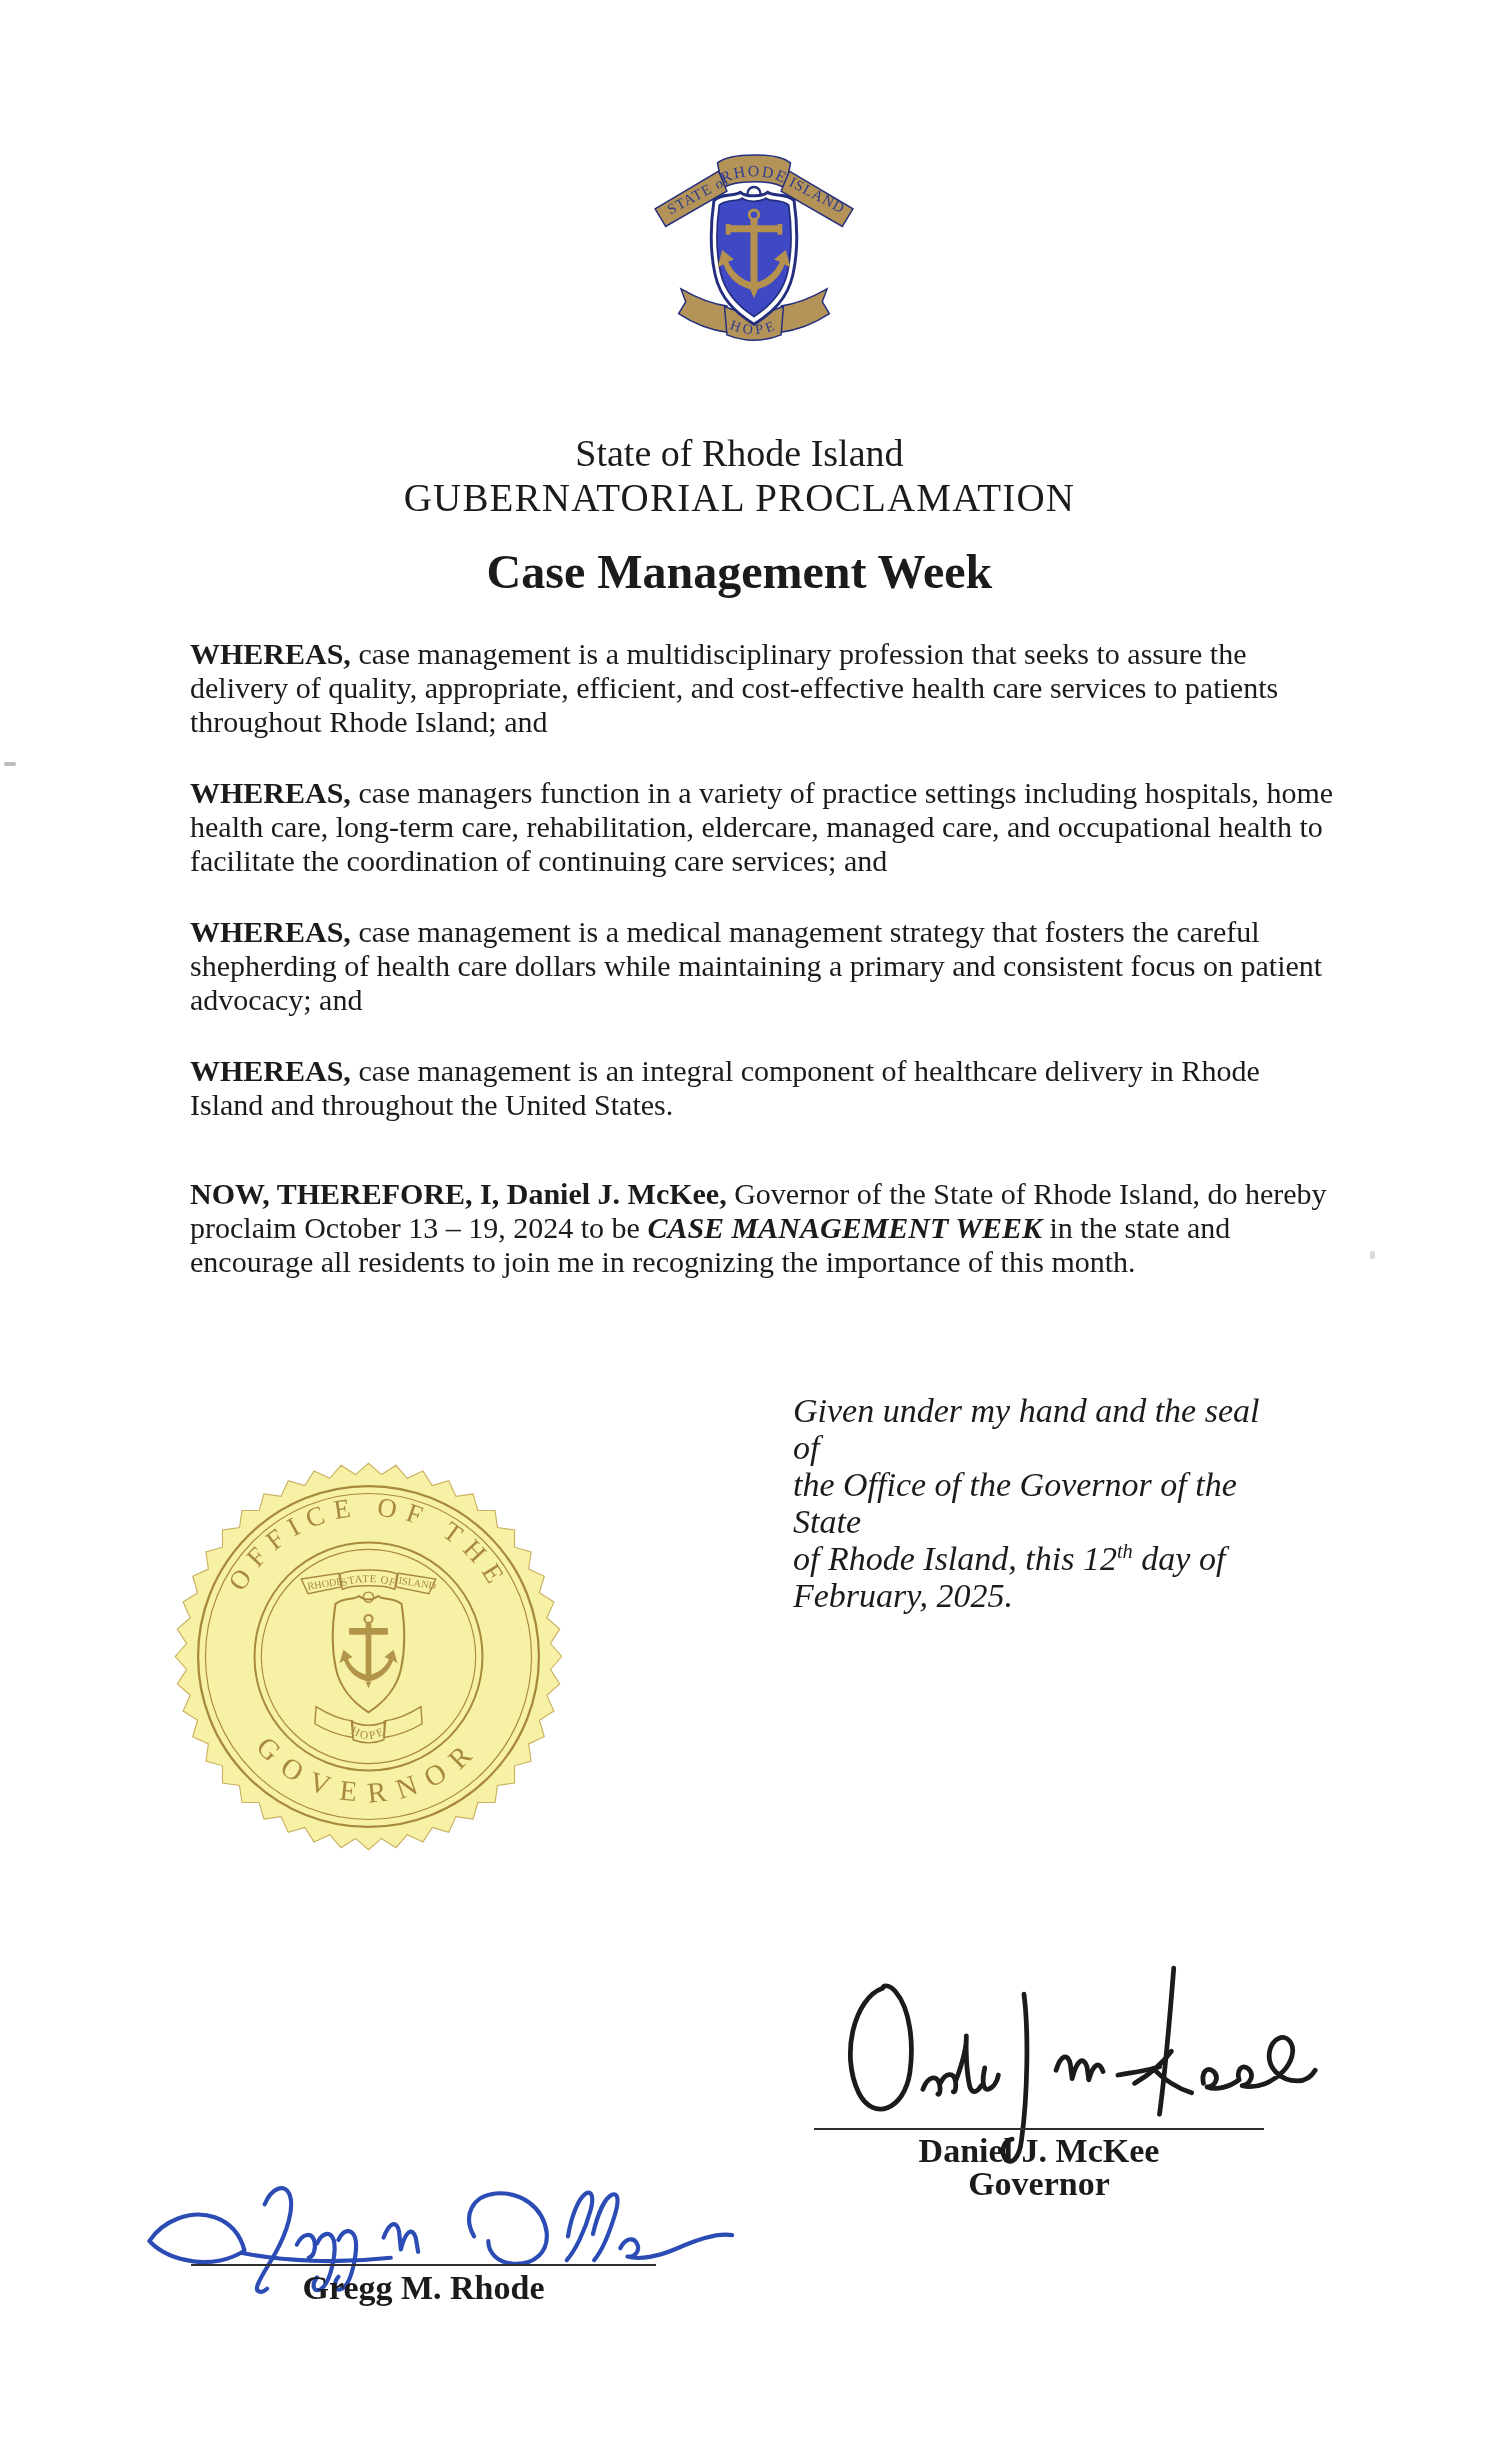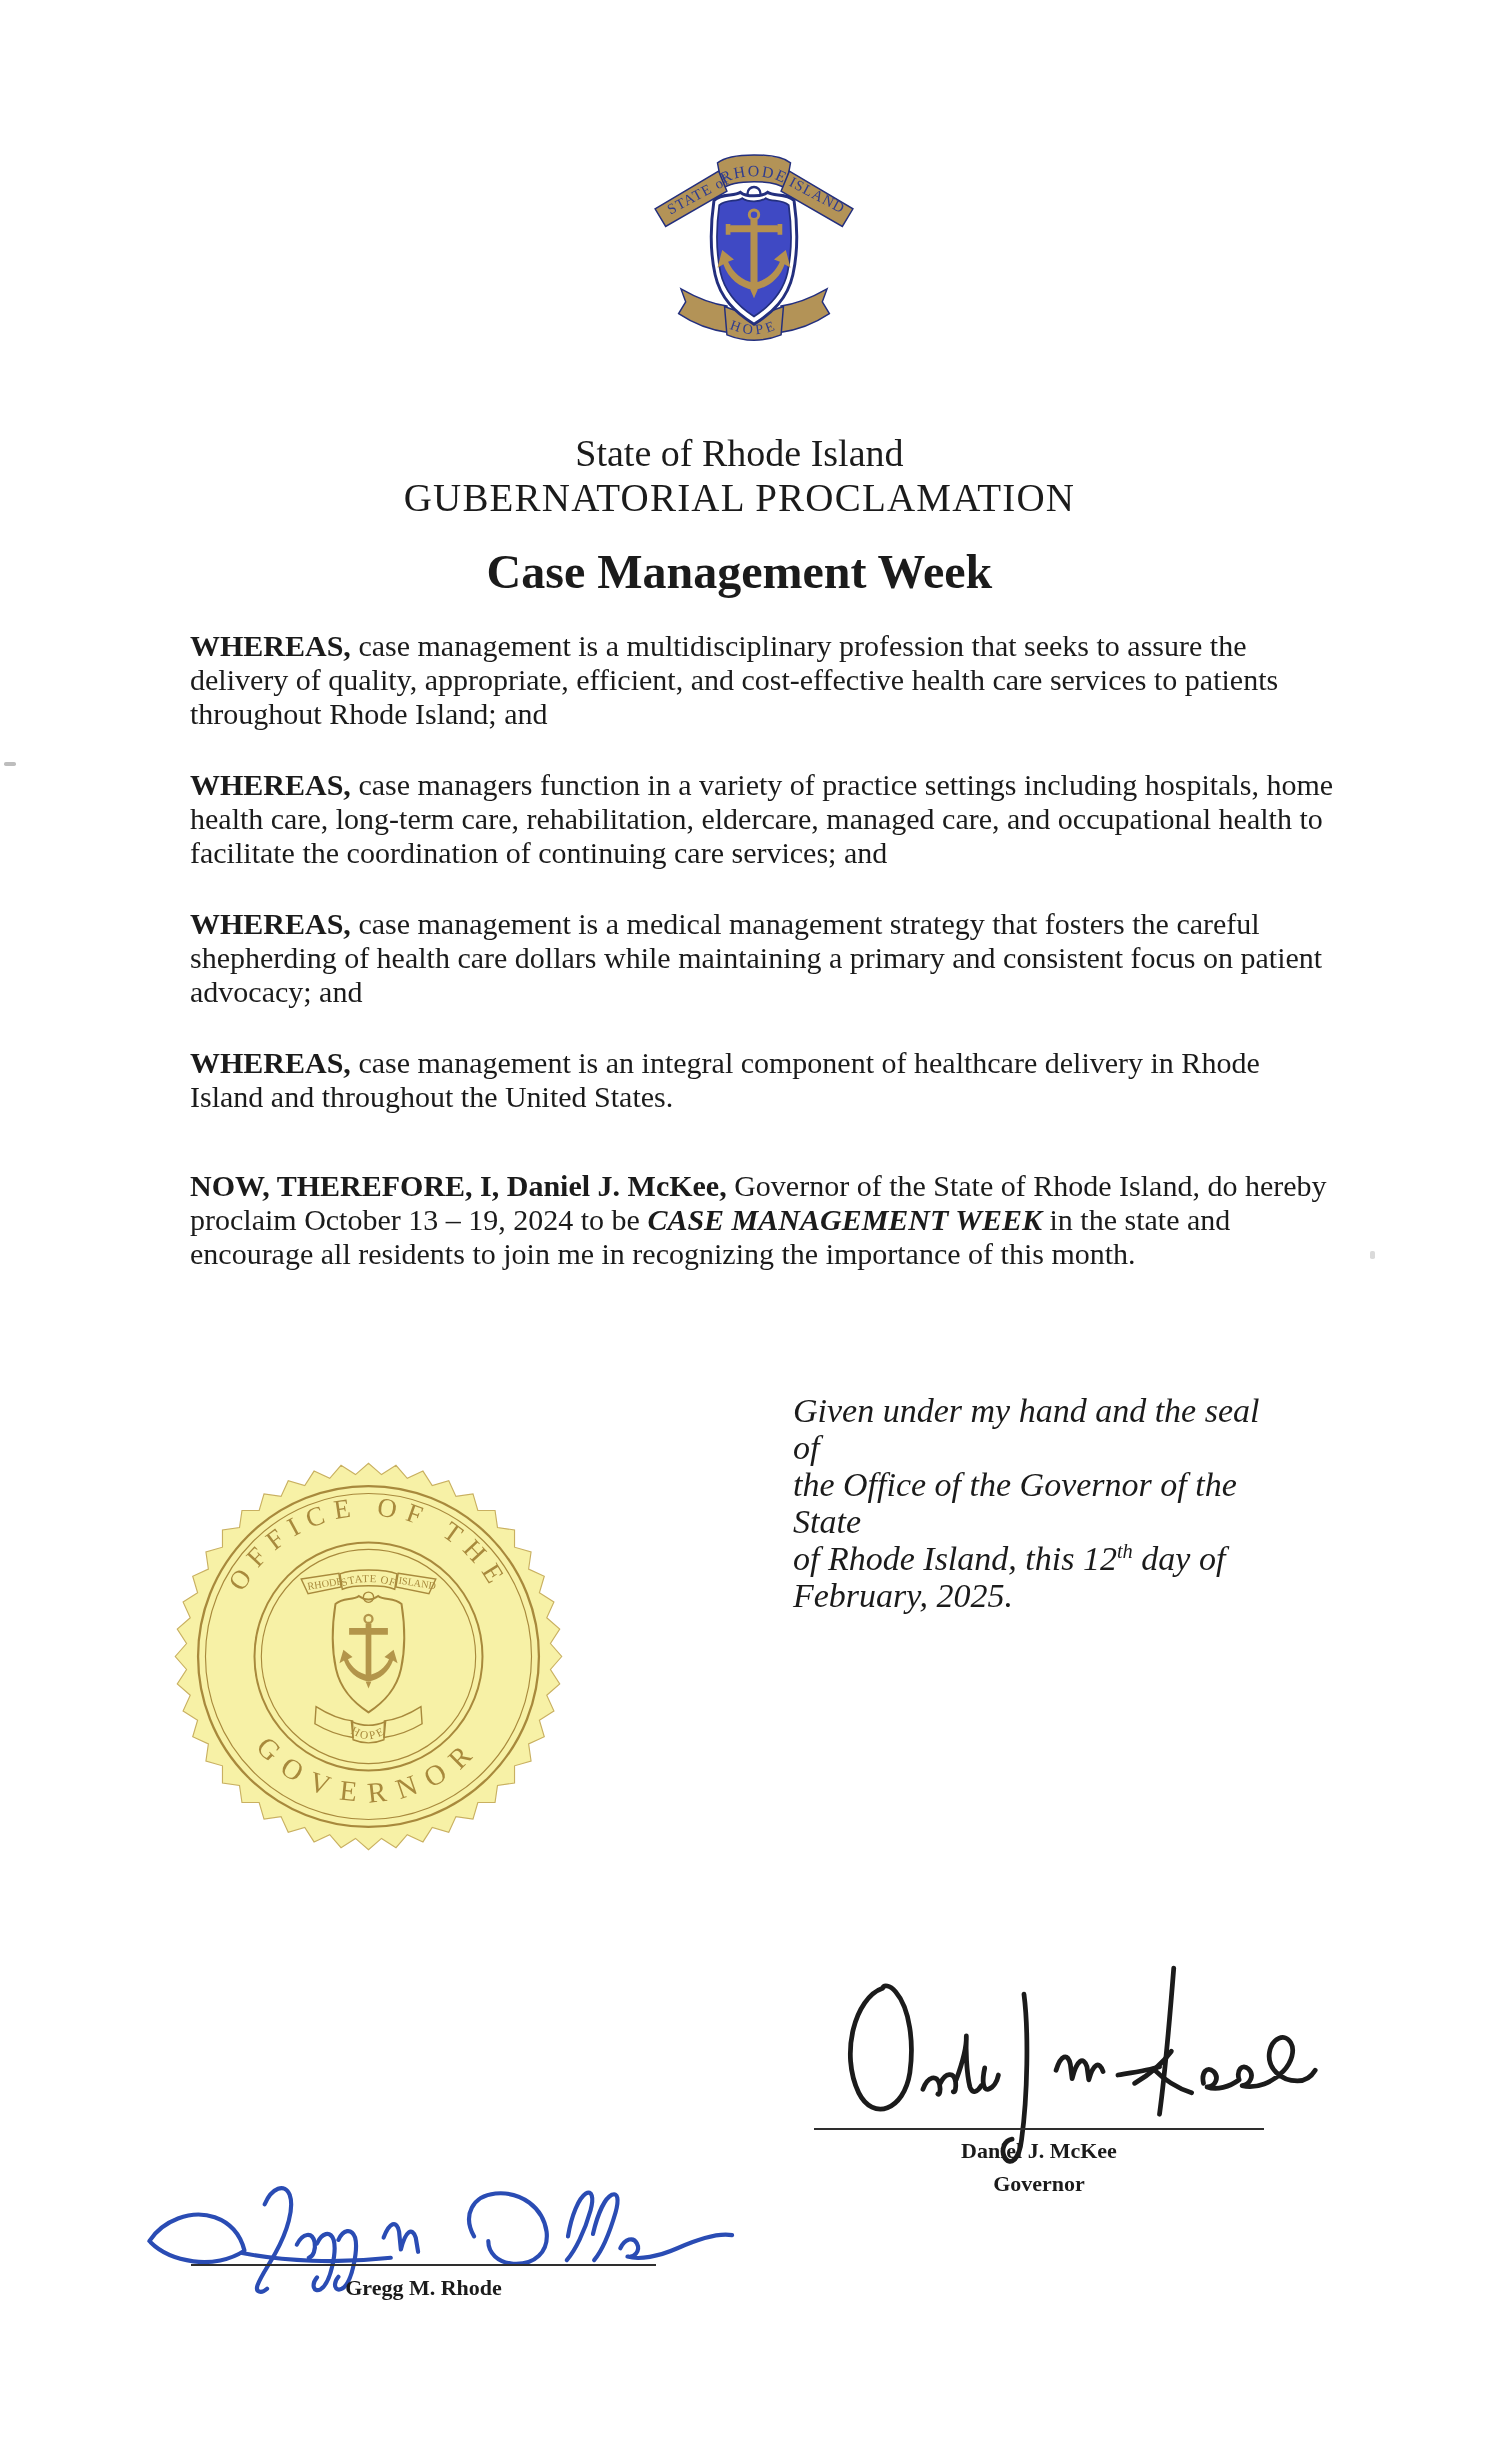--- a/index.html
+++ b/index.html
@@ -14,37 +14,37 @@
     overflow:hidden;
   }
   
   .coa{position:absolute;left:648px;top:132px;width:212px;height:216px;}
   .header{position:absolute;left:-16.6px;top:431px;width:1512px;text-align:center;}
   .h-state{font-size:38px;line-height:44px;}
   .h-type{font-size:39px;line-height:46px;letter-spacing:1.2px;}
   .h-title{font-size:48px;line-height:55px;font-weight:bold;margin-top:22.6px;}
   
   .bodytext{position:absolute;left:190px;top:629px;width:1144px;font-size:30px;line-height:34px;}
-  .bodytext p{margin:0 0 37px 0;font-family:Liberation Serif, serif;}
+  .bodytext p{margin:8px 0 37px 0;font-family:Liberation Serif, serif;}
   .bodytext p.nowp{margin-top:55px;}
   .bodytext b{font-weight:bold;}
   .bi{font-weight:bold;font-style:italic;}
   
   .attest{position:absolute;left:793px;top:1392px;width:487px;font-style:italic;font-size:34px;line-height:37px;}
   .attest sup{font-size:60%;vertical-align:super;line-height:0;}
   
   .goldseal{position:absolute;left:169px;top:1457px;width:399px;height:399px;}
   
   .sig-svg{position:absolute;}
   .sig-gov{left:823px;top:1930px;width:503px;height:252px;}
   .sig-sec{left:141px;top:2166px;width:603px;height:130px;}
   .sigline{position:absolute;height:1.8px;background:#2e2e2e;}
   .sigline.gov{left:814px;top:2128px;width:450px;}
   .sigline.sec{left:191px;top:2264px;width:465px;}
-  .sigblock{position:absolute;text-align:center;font-weight:bold;font-size:22px;line-height:33px;}
+  .sigblock{position:absolute;text-align:center;font-weight:bold;font-size:34px;line-height:33px;}
   .sigblock.gov{left:814px;top:2134px;width:450px;}
   .sigblock.sec{left:191px;top:2271px;width:465px;}
   
   .artifact{position:absolute;background:#bdbdbd;border-radius:1.8px;}
   .artifact.a1{left:3.6px;top:762px;width:12px;height:3.6px;}
   .artifact.a2{left:1370px;top:1251px;width:4.8px;height:8.3px;background:#dadada;}
   svg text{font-family:"Liberation Serif","DejaVu Serif",serif;}
 </style>
 </head>
 <body>

